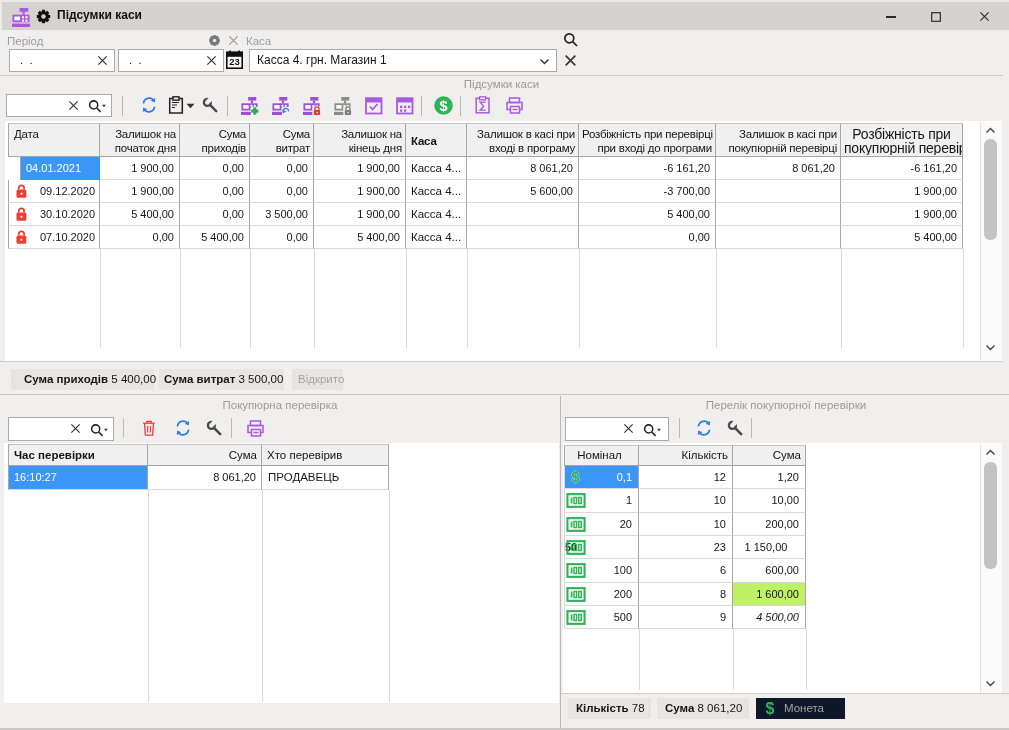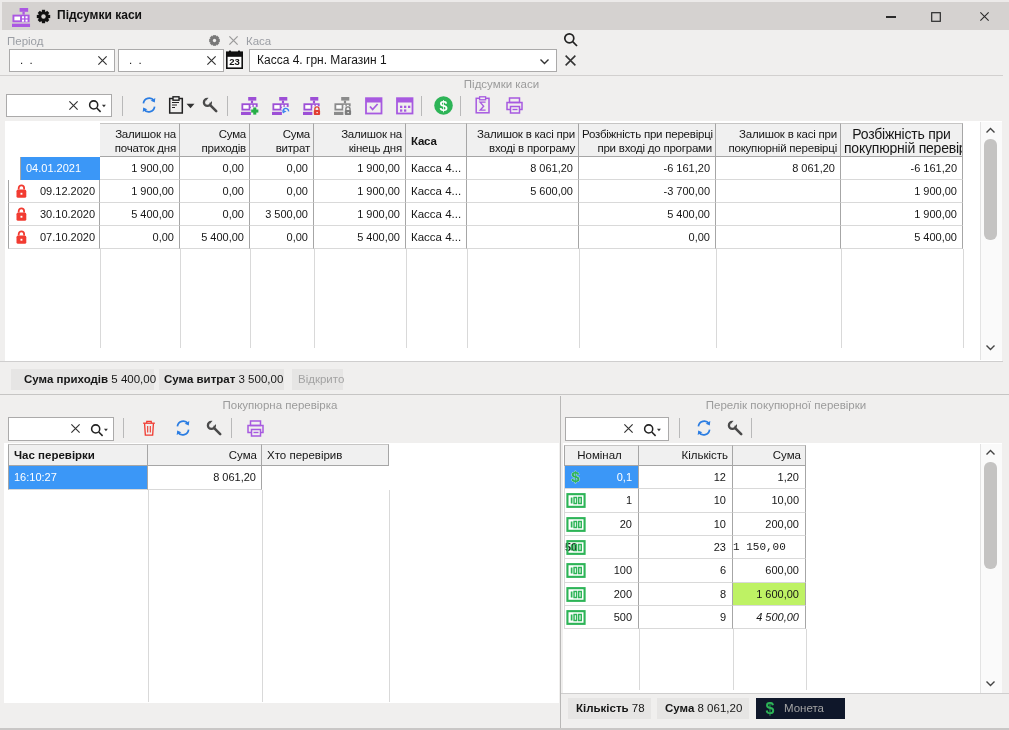--- a/index.html
+++ b/index.html
@@ -210,20 +210,23 @@
 <rect x="4.6" y="0.8" width="6" height="3" stroke="#a75ae0" stroke-width="1.3" fill="#f0f0f0"></rect>
 <path d="M10.6 6.2 L5.1 6.2 L8.7 10.2 L5.1 14.2 L10.6 14.2" stroke="#a75ae0" stroke-width="1.3" fill="none"></path>
     </svg>
 <svg style="position:absolute;left:506px;top:97px" width="17" height="17" viewBox="0 0 17 17">
 <rect x="3.5" y="1" width="10" height="4.5" stroke="#a75ae0" stroke-width="1.5" fill="none"></rect>
 <rect x="1" y="5.5" width="15" height="7" stroke="#a75ae0" stroke-width="1.5" fill="none"></rect>
 <rect x="4.5" y="9.5" width="9" height="6.5" stroke="#a75ae0" stroke-width="1.5" fill="#f0f0f0"></rect>
 <path d="M6.5 12.5 h5" stroke="#a75ae0" stroke-width="1.4"></path>
     </svg>
 <div style="position:absolute;left:5px;top:121px;width:997px;height:240px;background:#fff;"></div>
+<div style="position:absolute;left:8px;top:123px;width:92px;height:34px;background:#f0f0f0;border-right:1px solid #a6a6a6;border-bottom:1px solid #a6a6a6;border-left:1px solid #a6a6a6;border-top:1px solid #c6c5c4;">
+      <div style="font-size:11.5px;line-height:14px;padding:3px 3px 0 3px;letter-spacing:-0.22px;white-space:nowrap;overflow:hidden;text-align:left;padding-left:5px;">Дата</div>
+    </div>
 <div style="position:absolute;left:100px;top:123px;width:80px;height:34px;background:#f0f0f0;border-right:1px solid #a6a6a6;border-bottom:1px solid #a6a6a6;border-top:1px solid #c6c5c4;">
       <div style="font-size:11.5px;line-height:14px;padding:3px 3px 0 3px;letter-spacing:-0.22px;white-space:nowrap;overflow:hidden;text-align:right;">Залишок на<br>початок дня</div>
     </div>
 <div style="position:absolute;left:180px;top:123px;width:70px;height:34px;background:#f0f0f0;border-right:1px solid #a6a6a6;border-bottom:1px solid #a6a6a6;border-top:1px solid #c6c5c4;">
       <div style="font-size:11.5px;line-height:14px;padding:3px 3px 0 3px;letter-spacing:-0.22px;white-space:nowrap;overflow:hidden;text-align:right;">Сума<br>приходів</div>
     </div>
 <div style="position:absolute;left:250px;top:123px;width:64px;height:34px;background:#f0f0f0;border-right:1px solid #a6a6a6;border-bottom:1px solid #a6a6a6;border-top:1px solid #c6c5c4;">
       <div style="font-size:11.5px;line-height:14px;padding:3px 3px 0 3px;letter-spacing:-0.22px;white-space:nowrap;overflow:hidden;text-align:right;">Сума<br>витрат</div>
     </div>
 <div style="position:absolute;left:314px;top:123px;width:92px;height:34px;background:#f0f0f0;border-right:1px solid #a6a6a6;border-bottom:1px solid #a6a6a6;border-top:1px solid #c6c5c4;">
@@ -454,20 +457,23 @@
     </div>
 <div style="position:absolute;left:262px;top:444px;width:127px;height:22px;background:#f0f0f0;border-right:1px solid #a6a6a6;border-bottom:1px solid #a6a6a6;border-top:1px solid #c6c5c4;">
       <div style="line-height:20px;font-size:11.5px;white-space:nowrap;overflow:hidden;padding-left:5px;">Хто перевірив</div>
     </div>
 <div style="position:absolute;left:8px;top:466px;width:140px;height:24px;border-right:1px solid #a6a6a6;border-bottom:1px solid #d9d9d9;background:#3b97f7;border-left:1px solid #a6a6a6;">
       <div style="line-height:23px;padding-left:5px;color:#fff;font-size:11px;">16:10:27</div>
     </div>
 <div style="position:absolute;left:148px;top:466px;width:114px;height:24px;border-right:1px solid #a6a6a6;border-bottom:1px solid #d9d9d9;background:#fff;">
       <div style="line-height:23px;padding-right:5px;text-align:right;font-size:11px;">8 061,20</div>
     </div>
+<div style="position:absolute;left:262px;top:466px;width:127px;height:24px;border-right:1px solid #a6a6a6;border-bottom:1px solid #d9d9d9;background:#fff;">
+      <div style="line-height:23px;padding-left:6px;">ПРОДАВЕЦЬ</div>
+    </div>
 <div style="position:absolute;left:148px;top:490px;width:1px;height:212px;background:#d9d9d9;"></div>
 <div style="position:absolute;left:262px;top:490px;width:1px;height:212px;background:#d9d9d9;"></div>
 <div style="position:absolute;left:389px;top:490px;width:1px;height:212px;background:#d9d9d9;"></div>
 <div style="position:absolute;left:563px;top:399px;width:446px;height:13px;line-height:13px;text-align:center;font-size:11.5px;color:#9b9b9b;">Перелік покупюрної перевірки</div>
 <div style="position:absolute;left:565px;top:417px;width:104px;height:24px;background:#fff;border:1px solid #abaaaa;"></div>
 <svg style="position:absolute;left:623px;top:423px" width="11" height="11" viewBox="0 0 12 12">
       <path d="M1.5 1.5 L10.5 10.5 M10.5 1.5 L1.5 10.5" stroke="#333" stroke-width="1.3"></path>
     </svg>
 <svg style="position:absolute;left:643px;top:423px" width="18" height="14" viewBox="0 0 20 15">
       <circle cx="6.3" cy="6.3" r="4.5" stroke="#222" stroke-width="1.7" fill="none"></circle>
@@ -546,21 +552,21 @@
 <svg style="position:absolute;left:566px;top:540px" width="20" height="15" viewBox="0 0 20 15.4">
 <rect x="1.2" y="1.2" width="17.6" height="13" stroke="#2db457" stroke-width="2.2" fill="none"></rect>
 <rect x="4.6" y="4.6" width="1.8" height="6.2" fill="#2db457"></rect>
 <rect x="8" y="4.6" width="2.6" height="6.2" stroke="#2db457" stroke-width="1.5" fill="none"></rect>
 <rect x="12.8" y="4.6" width="2.6" height="6.2" stroke="#2db457" stroke-width="1.5" fill="none"></rect>
     </svg>
 <div style="position:absolute;left:639px;top:536px;width:94px;height:23px;border-right:1px solid #a6a6a6;border-bottom:1px solid #d9d9d9;background:#fff;">
       <div style="line-height:22px;text-align:right;padding-right:6px;font-size:11px;">23</div>
     </div>
 <div style="position:absolute;left:733px;top:536px;width:73px;height:23px;border-right:1px solid #a6a6a6;border-bottom:1px solid #d9d9d9;background:#fff;">
-      <div style="line-height:22px;text-align:left;padding-right:6px;font-size:11px;font-family:Liberation Mono, monospace;">1 150,00</div>
+      <div style="line-height:22px;text-align:center;padding-right:6px;font-size:11px;">1 150,00</div>
     </div>
 <div style="position:absolute;left:564px;top:559px;width:75px;height:24px;border-right:1px solid #a6a6a6;border-bottom:1px solid #d9d9d9;border-left:1px solid #d9d9d9;background:#fff;">
       <div style="line-height:23px;text-align:right;padding-right:6px;color:#161616;font-size:11px;">100</div>
     </div>
 <svg style="position:absolute;left:566px;top:563px" width="20" height="15" viewBox="0 0 20 15.4">
 <rect x="1.2" y="1.2" width="17.6" height="13" stroke="#2db457" stroke-width="2.2" fill="none"></rect>
 <rect x="4.6" y="4.6" width="1.8" height="6.2" fill="#2db457"></rect>
 <rect x="8" y="4.6" width="2.6" height="6.2" stroke="#2db457" stroke-width="1.5" fill="none"></rect>
 <rect x="12.8" y="4.6" width="2.6" height="6.2" stroke="#2db457" stroke-width="1.5" fill="none"></rect>
     </svg>

